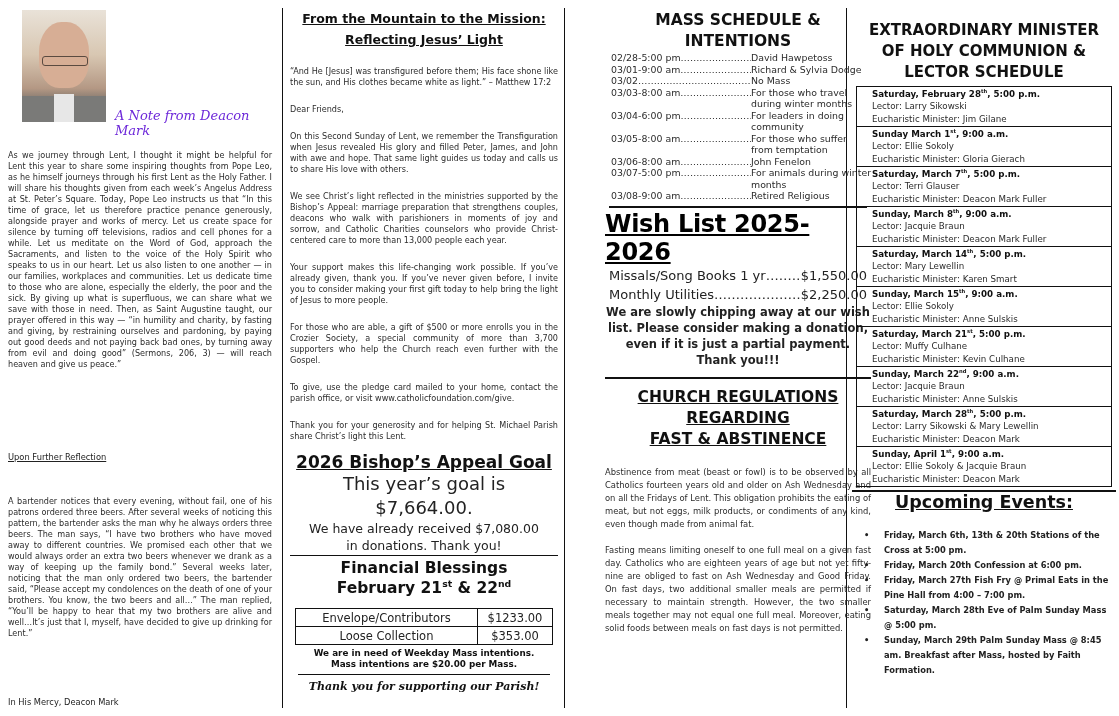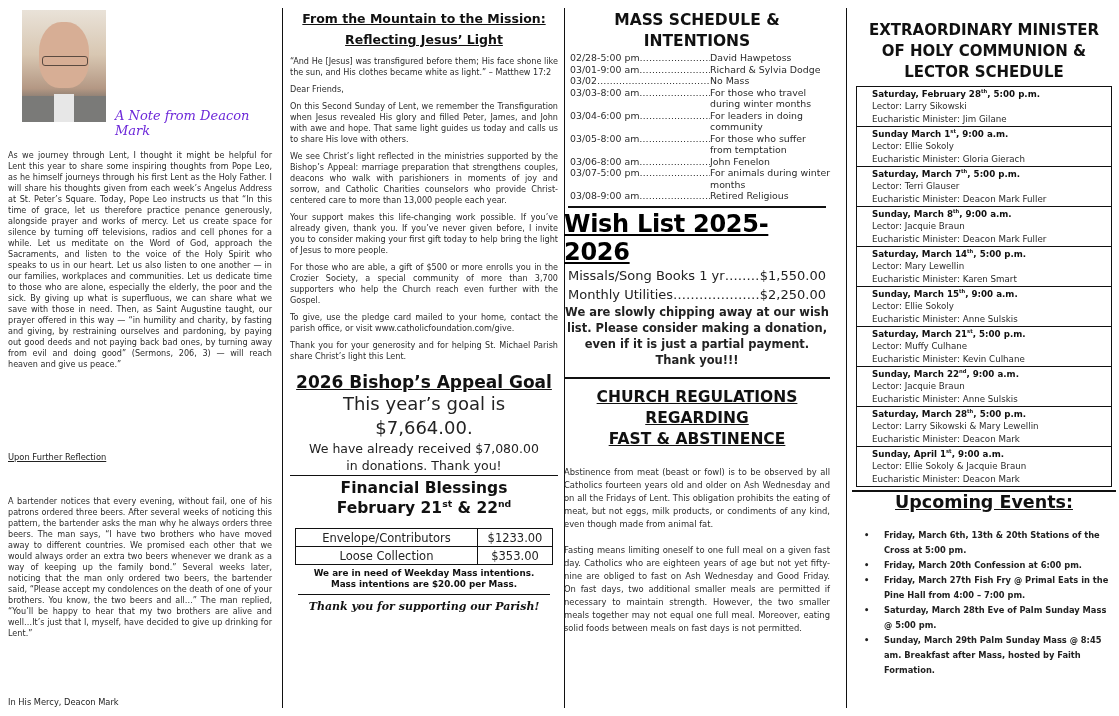--- a/index.html
+++ b/index.html
@@ -19,35 +19,35 @@
   .note-title { position: absolute; left: 107px; top: 108px; font-family: "DejaVu Serif", serif; font-style: italic; font-size: 13px; color: #6d28d9; }
   #c1 .body1 { position: absolute; top: 150px; left: 0; width: 264px; }
   .reflection { position: absolute; top: 452px; font-size: 8.3px; text-decoration: underline; color: #222; }
   #c1 .body2 { position: absolute; top: 496px; left: 0; width: 264px; }
   .signoff { position: absolute; top: 697px; font-size: 8.3px; color: #222; }
 
   
   #c2 { left: 290px; width: 268px; }
   .h-under { font-weight: bold; text-decoration: underline; text-align: center; color: #111; }
   #c2 .title { font-size: 12.5px; line-height: 21px; margin-top: 8px; }
-  #c2 p { margin-top: 6px; }
+  #c2 p { margin-top: 16px; }
   .goal-title { font-size: 17px; font-weight: bold; text-decoration: underline; text-align: center; margin-top: 10px; color: #111; }
   .goal-big { font-size: 18px; text-align: center; line-height: 24px; color: #222; }
   .goal-small { font-size: 12.5px; text-align: center; line-height: 17px; color: #222; }
   .fin-title { font-size: 15.5px; font-weight: bold; text-align: center; line-height: 20px; color: #111; }
   table.fin { border-collapse: collapse; margin: 10px auto 0; width: 258px; }
   table.fin td { border: 1px solid #111; font-size: 11.5px; padding: 0 4px; height: 18px; color: #222; }
   table.fin td.l { text-align: center; width: 182px; }
   table.fin td.r { text-align: center; }
   .need { font-size: 8.8px; font-weight: bold; text-align: center; line-height: 11px; margin-top: 3px; color: #111; }
   .thanks-script { font-family: "DejaVu Serif", serif; font-style: italic; font-weight: bold; font-size: 11px; text-align: center; margin-top: 5px; color: #111; }
   sup { font-size: 60%; vertical-align: super; line-height: 0; }
 
   
-  #c3 { left: 564px; width: 266px; }
+  #c3 { left: 605px; width: 266px; }
   .mass-title { font-size: 15.5px; font-weight: bold; text-align: center; line-height: 21px; margin-top: 10px; color: #111; }
   .mass-row { display: flex; font-size: 9.4px; line-height: 11.5px; color: #2b2b2b; padding-left: 6px; }
   .mass-row .d { width: 140px; white-space: nowrap; overflow: hidden; }
   .mass-row .i { width: 120px; }
   .wish-title { font-size: 24px; font-weight: bold; text-decoration: underline; text-align: left; color: #000; margin-top: 2px; font-family: "DejaVu Sans", sans-serif; letter-spacing: -0.3px; }
   .wish-row { font-size: 13px; line-height: 19px; display: flex; padding: 0 4px; color: #222; }
   .wish-row .n { white-space: nowrap; overflow: hidden; flex: 1; }
   .wish-note { font-size: 11.5px; font-weight: bold; text-align: center; line-height: 16px; color: #222; }
   .reg-title { font-size: 15.5px; font-weight: bold; text-decoration: underline; text-align: center; line-height: 21px; margin-top: 8px; color: #111; }
   #c3 p { margin-top: 10px; font-size: 8.4px; line-height: 13px; }

